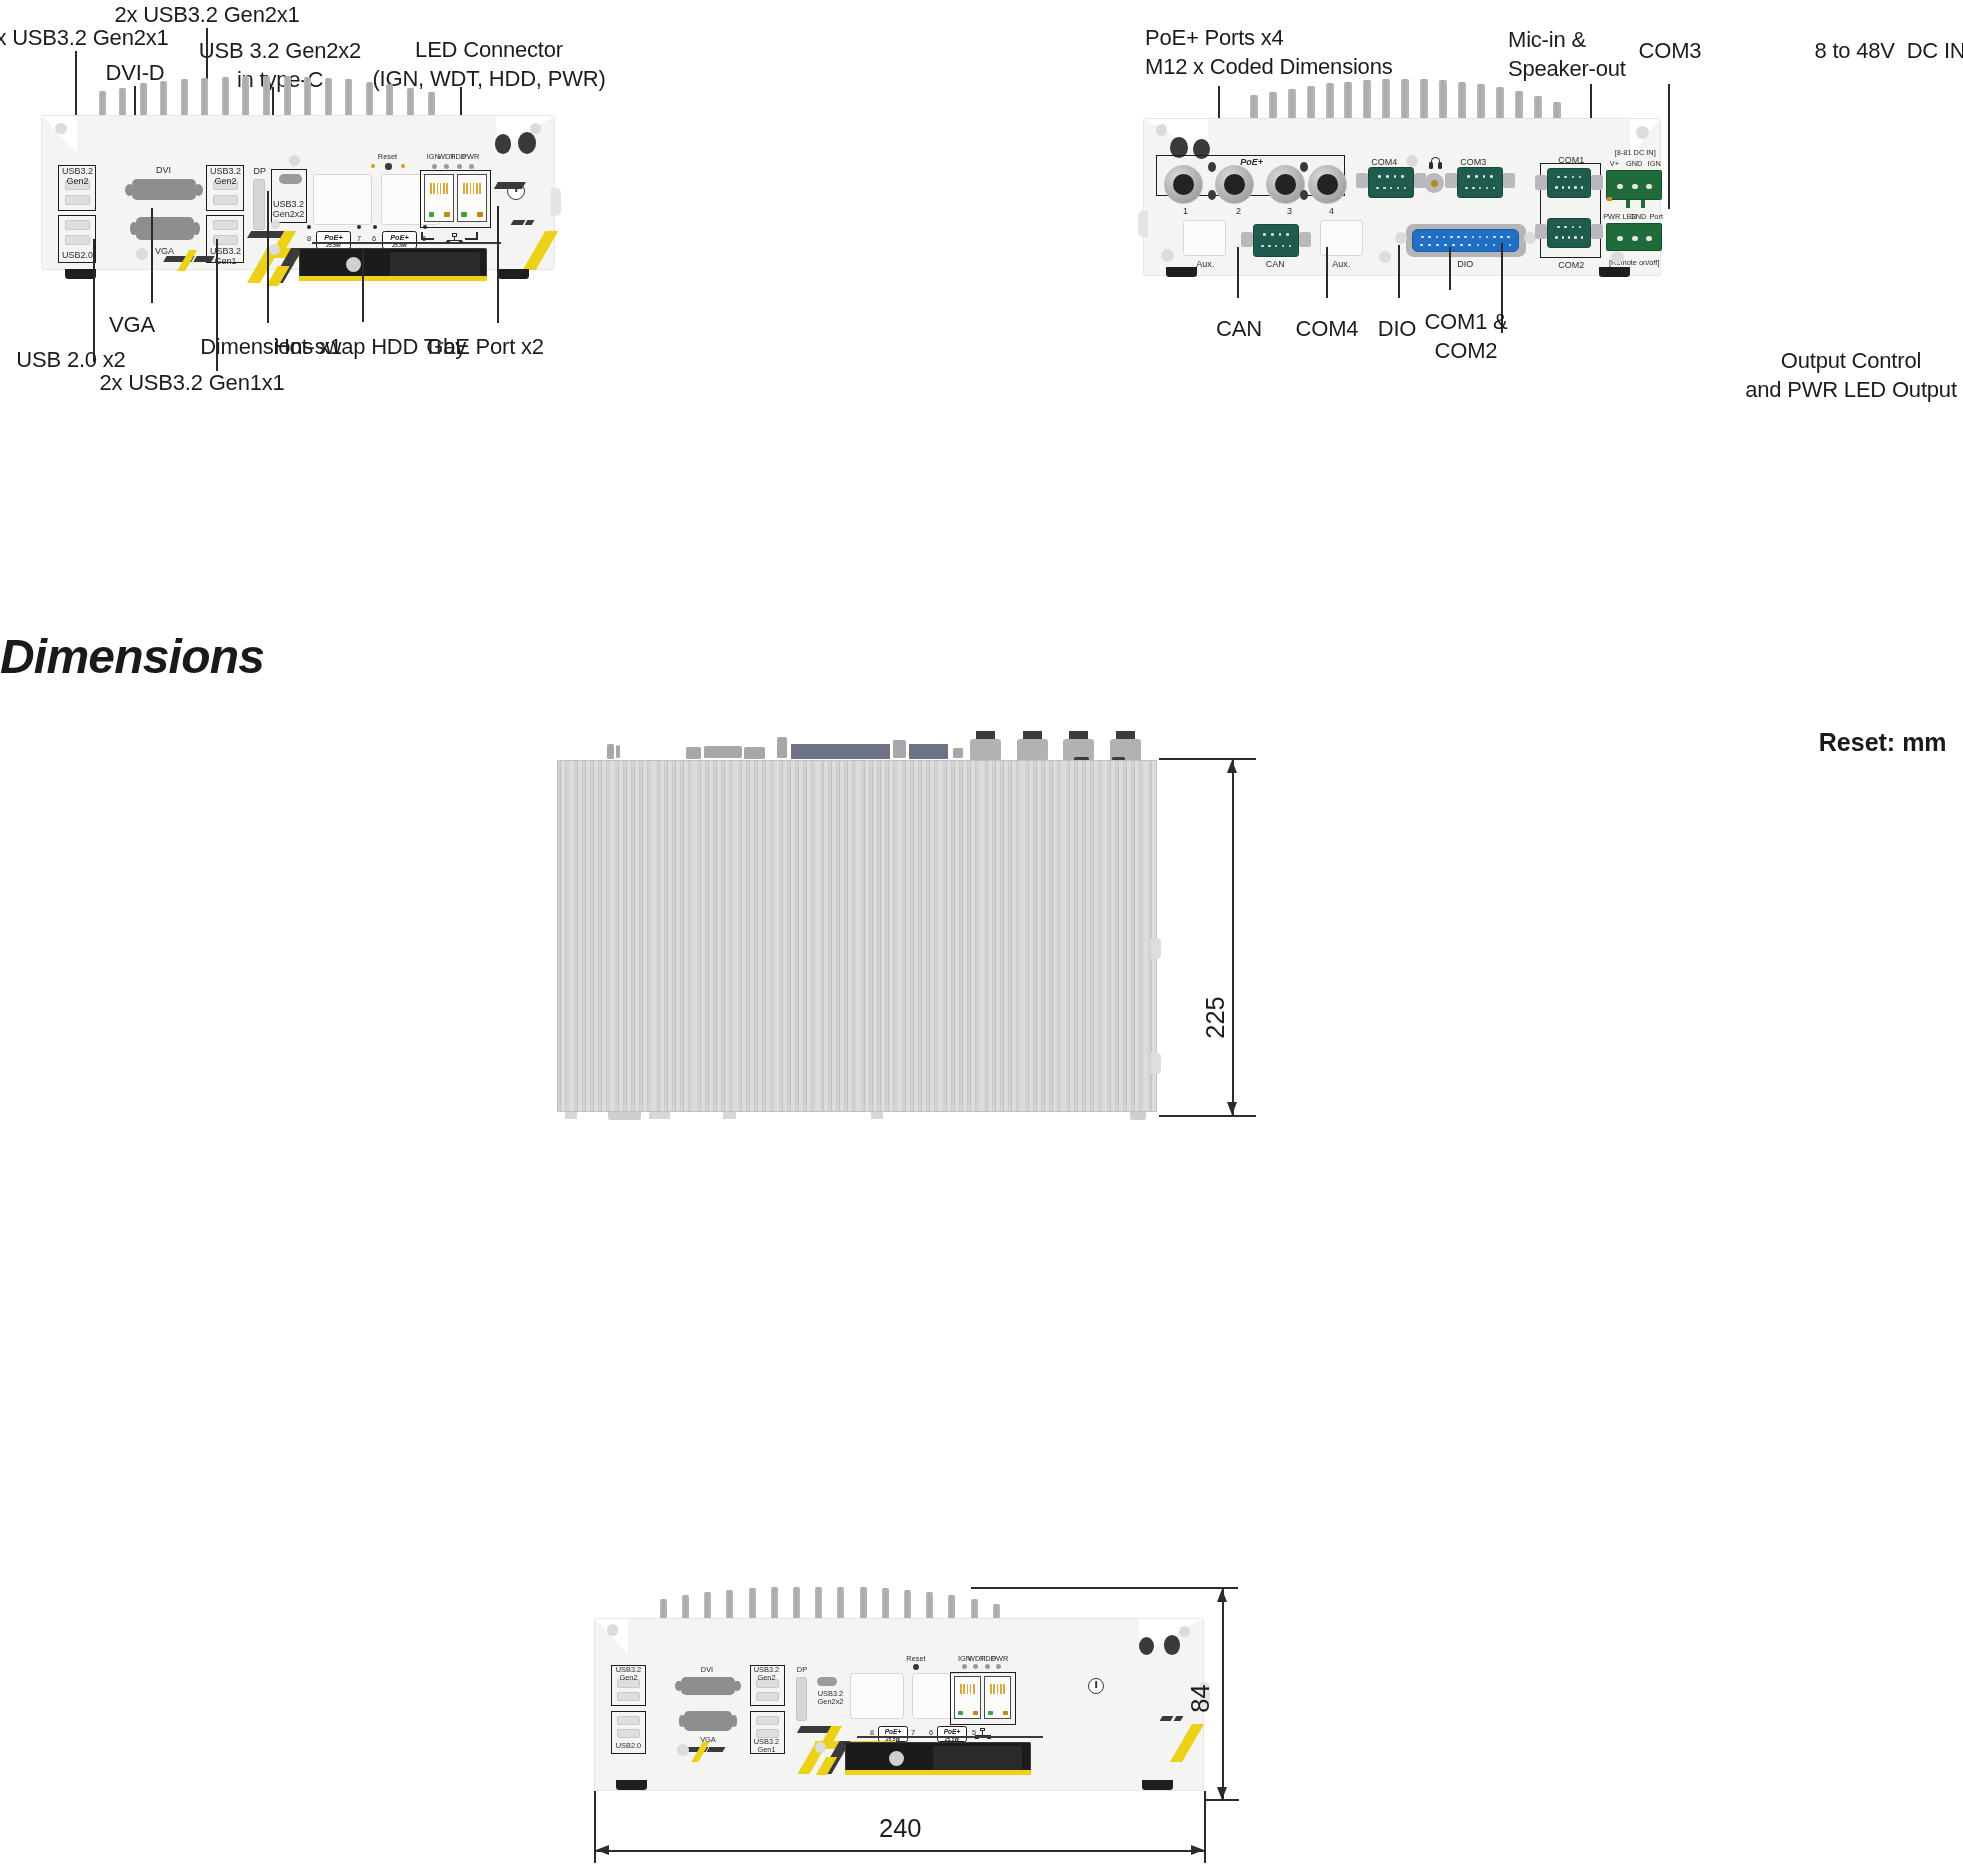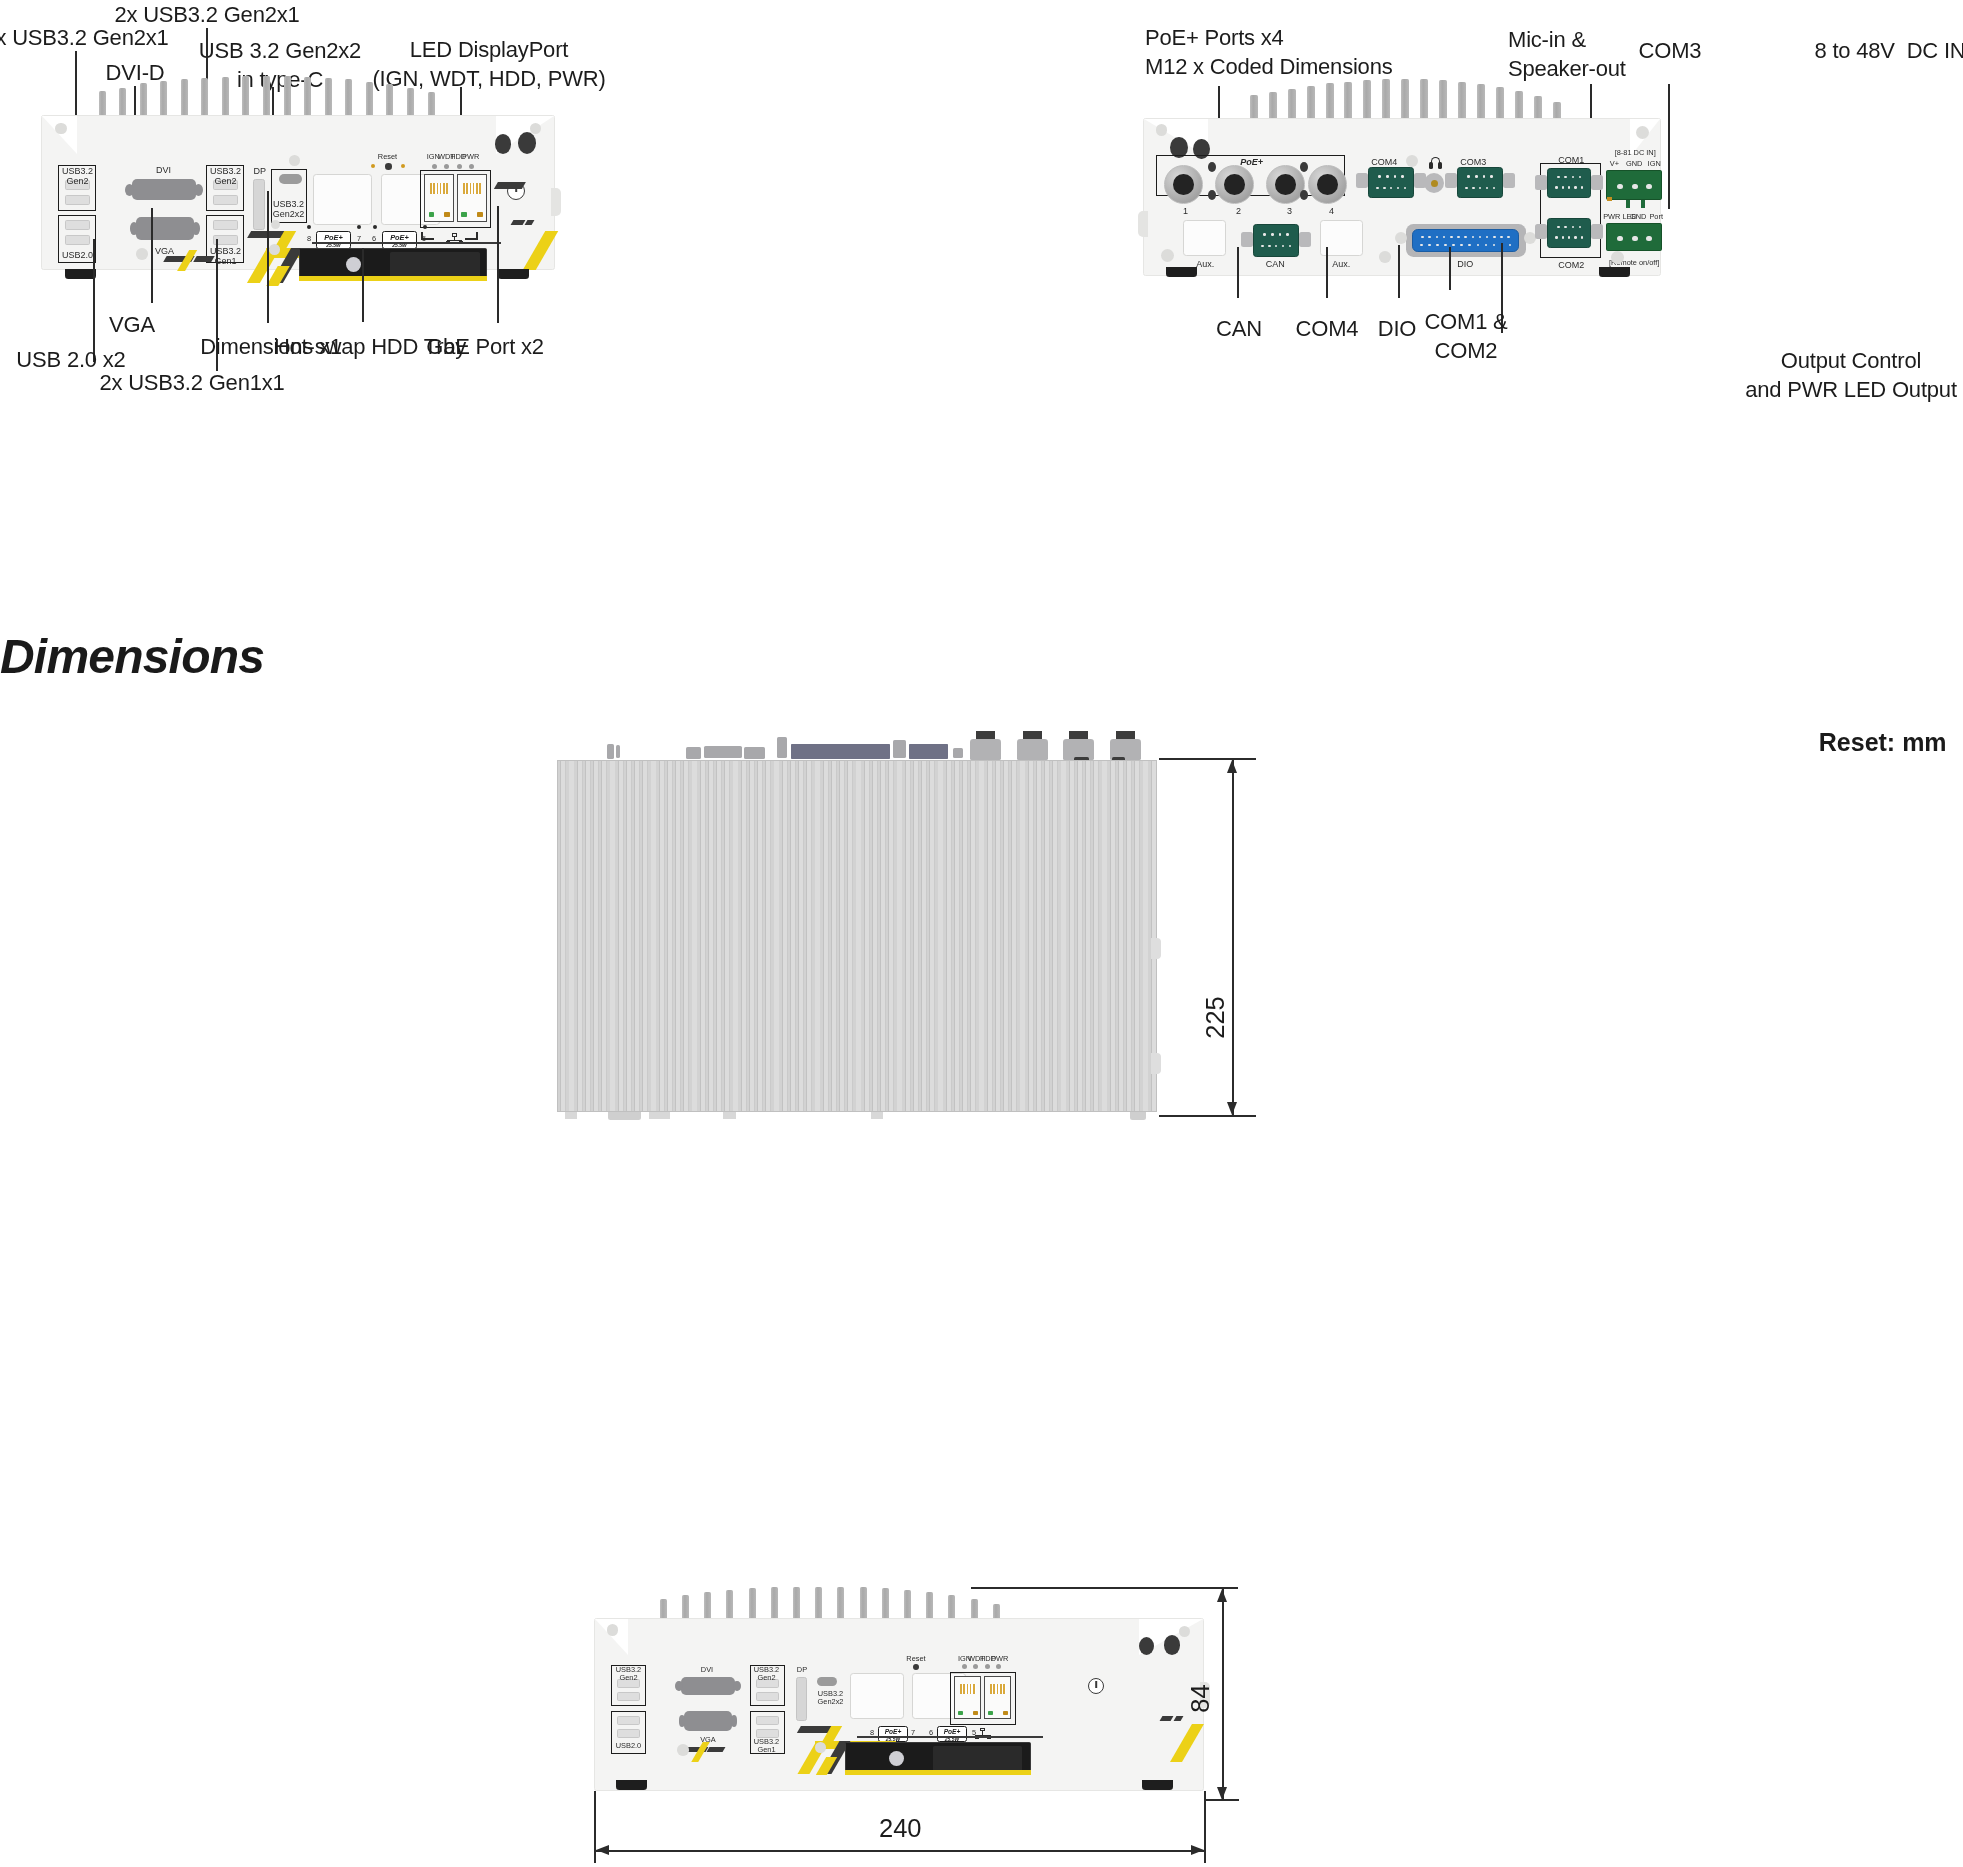--- a/index.html
+++ b/index.html
@@ -257,21 +257,21 @@
 
 <div id="page">
 
   <div class="abs" style="left:0;top:0;width:905px;height:609px;">
 
     <div class="lbl c" style="left:76px;top:23px;">2x USB3.2 Gen2x1</div>
     <div class="lbl c" style="left:207px;top:0px;">2x USB3.2 Gen2x1</div>
     <div class="lbl c" style="left:135px;top:58px;">DVI-D</div>
     <div class="lbl c" style="left:280px;top:36px;">USB 3.2 Gen2x2
 in type-C</div>
-    <div class="lbl c" style="left:489px;top:35px;">LED DisplayPort
+    <div class="lbl c" style="left:489px;top:35px;">LED Connector
 (IGN, WDT, HDD, PWR)</div>
 
     <div class="leader" style="left:75px;top:51px;height:103px;"></div>
     <div class="leader" style="left:206px;top:28px;height:125px;"></div>
     <div class="leader" style="left:134px;top:86px;height:95px;"></div>
     <div class="leader" style="left:272px;top:87px;height:90px;"></div>
     <div class="leader" style="left:460px;top:87px;height:72px;"></div>
 
     <div class="abs" style="left:41px;top:76px;width:514px;height:193px;">
 

